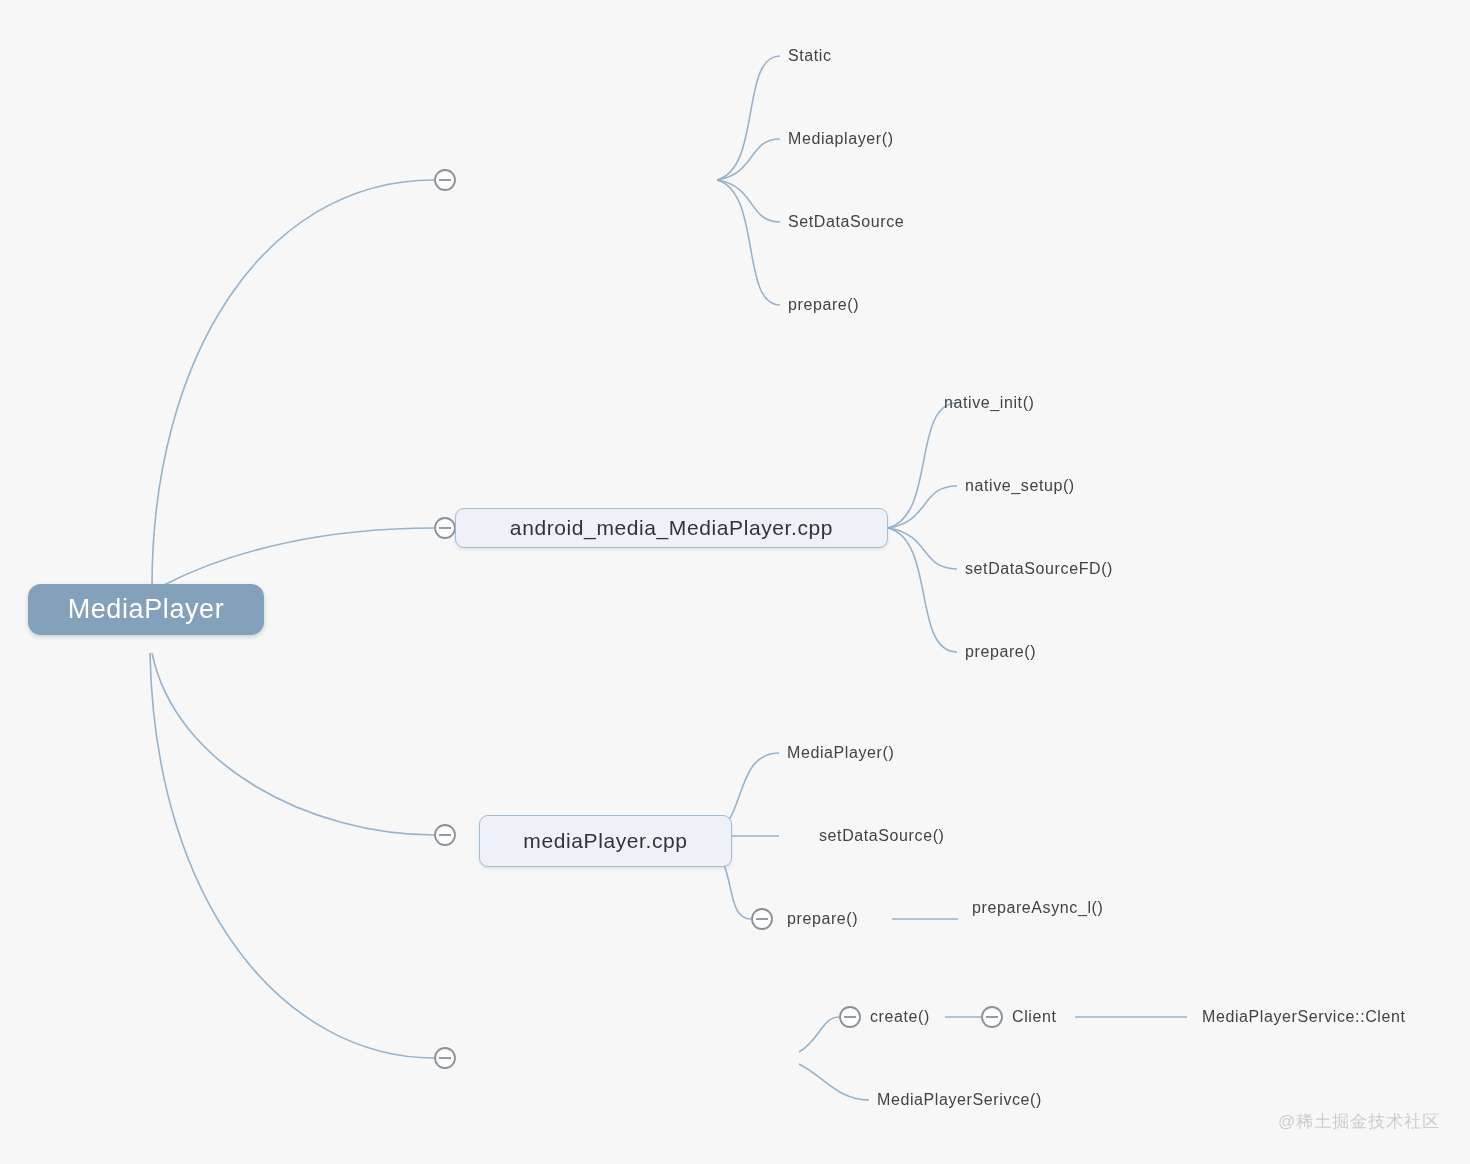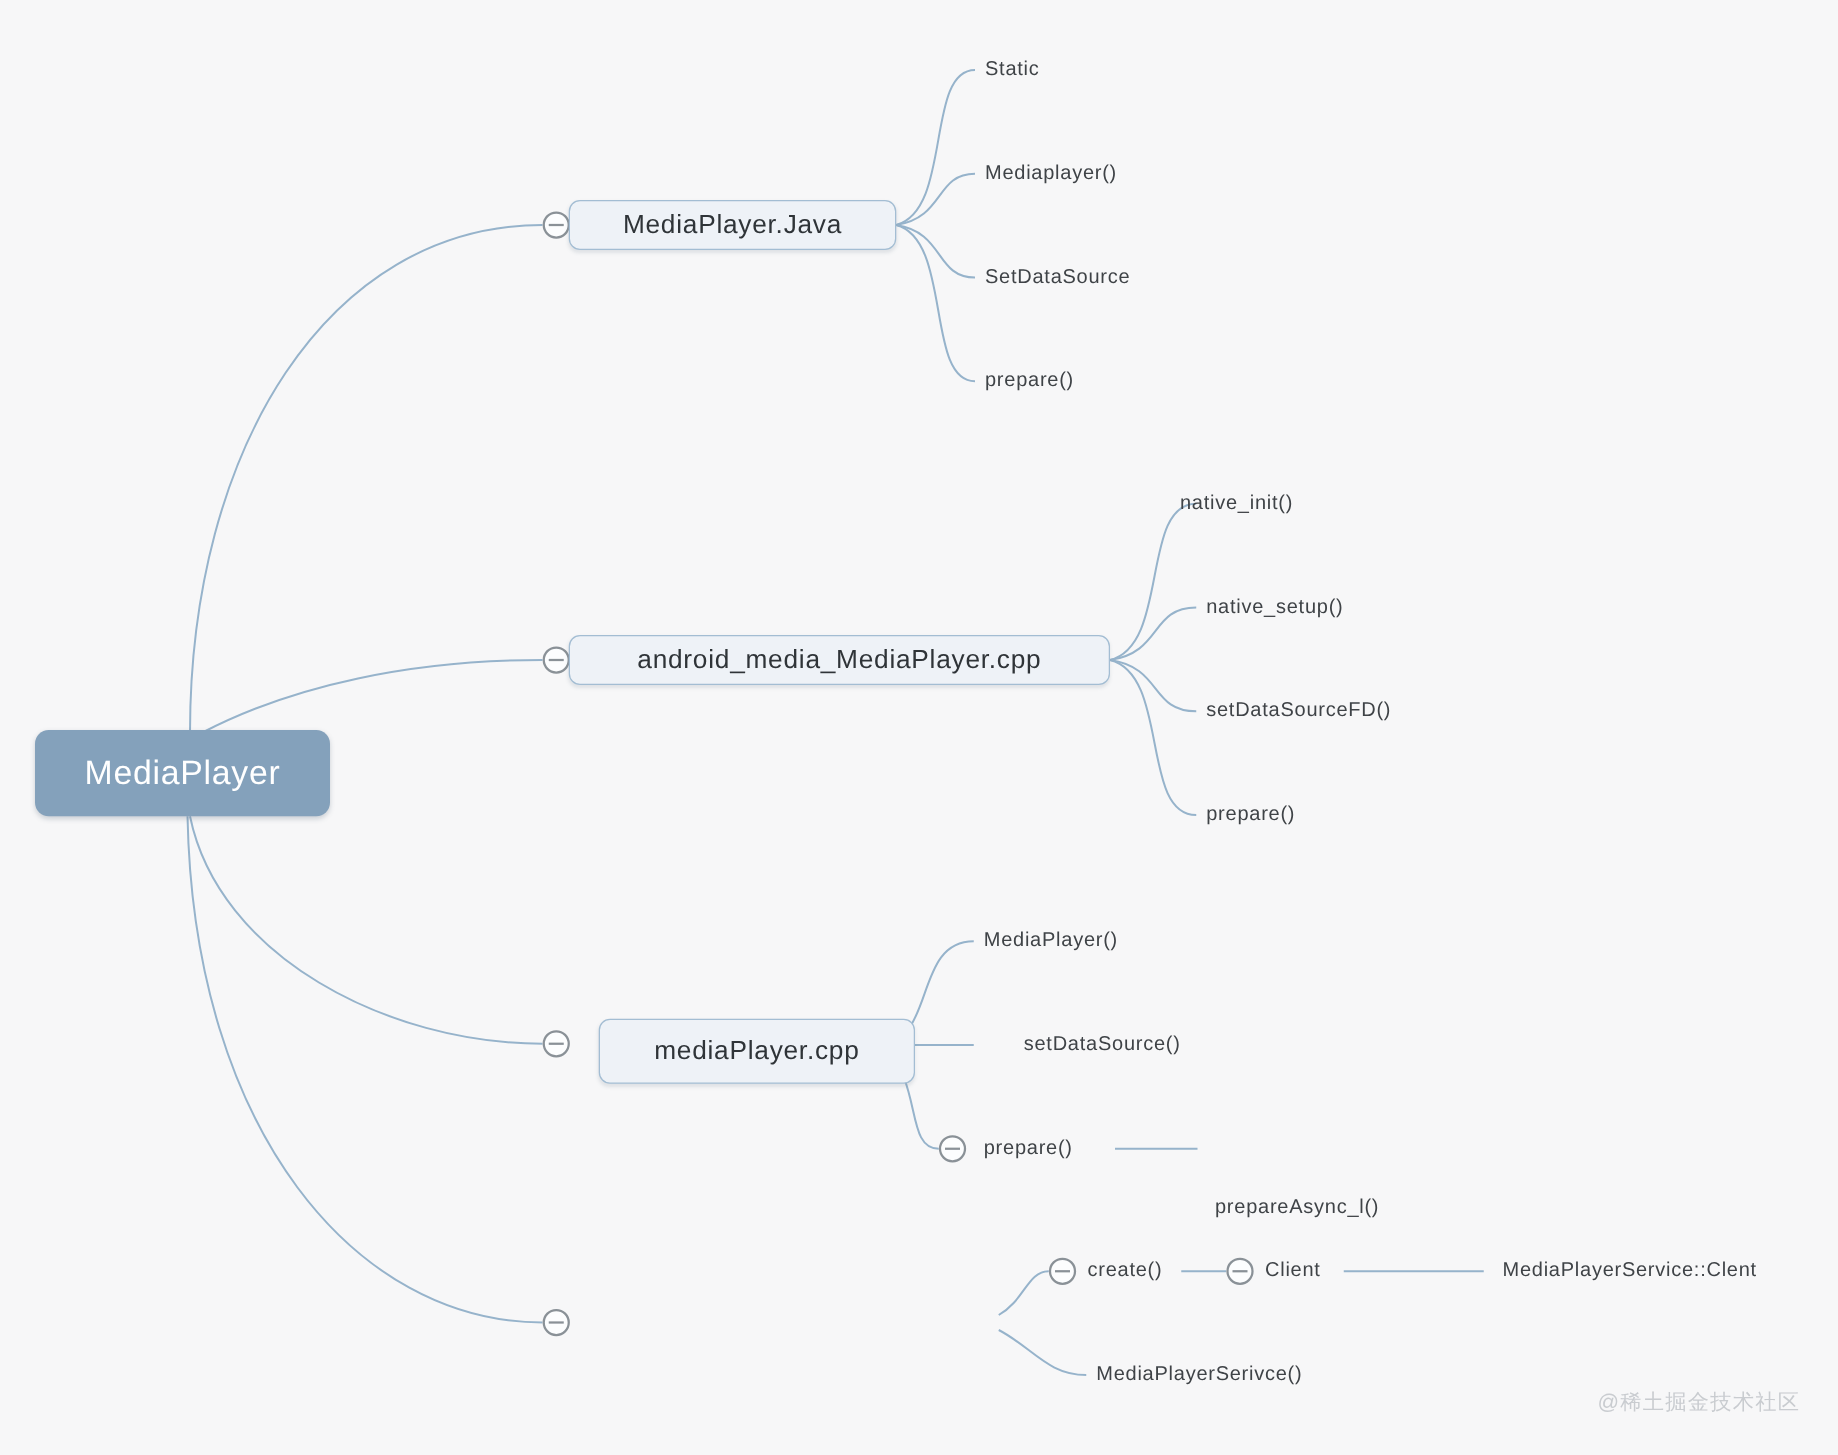--- a/index.html
+++ b/index.html
@@ -97,40 +97,39 @@
     <g class="cicon">
       <circle cx="850" cy="1017" r="10"></circle>
         <line x1="844" y1="1017" x2="856" y2="1017"></line>
     </g>
     <g class="cicon">
       <circle cx="992" cy="1017" r="10"></circle>
         <line x1="986" y1="1017" x2="998" y2="1017"></line>
     </g>
   </svg>
 
-  <div class="node root" style="left:28px;top:584px;width:236px;height:69px;border-radius:11px;">MediaPlayer</div>
+  <div class="node root" style="left:28px;top:584px;width:236px;height:51px;">MediaPlayer</div>
 
-  <div class="node branch" style="left:455px;top:160px;width:262px;height:40px;">MediaPlayer.Java</div>
   <div class="node branch" style="left:455px;top:508px;width:433px;height:40px;">android_media_MediaPlayer.cpp</div>
   <div class="node branch" style="left:479px;top:815px;width:253px;height:52px;">mediaPlayer.cpp</div>
 
   <div class="leaf" style="left:788px;top:56px;">Static</div>
   <div class="leaf" style="left:788px;top:139px;">Mediaplayer()</div>
   <div class="leaf" style="left:788px;top:222px;">SetDataSource</div>
   <div class="leaf" style="left:788px;top:305px;">prepare()</div>
 
   <div class="leaf" style="left:944px;top:403px;">native_init()</div>
   <div class="leaf" style="left:965px;top:486px;">native_setup()</div>
   <div class="leaf" style="left:965px;top:569px;">setDataSourceFD()</div>
   <div class="leaf" style="left:965px;top:652px;">prepare()</div>
 
   <div class="leaf" style="left:787px;top:753px;">MediaPlayer()</div>
   <div class="leaf" style="left:787px;top:836px;margin-left:32px;">setDataSource()</div>
   <div class="leaf" style="left:787px;top:919px;">prepare()</div>
-  <div class="leaf" style="left:972px;top:966px;">prepareAsync_l()</div>
+  <div class="leaf" style="left:972px;top:908px;">prepareAsync_l()</div>
 
   <div class="leaf" style="left:870px;top:1017px;">create()</div>
   <div class="leaf" style="left:1012px;top:1017px;">Client</div>
   <div class="leaf" style="left:1202px;top:1017px;">MediaPlayerService::Clent</div>
   <div class="leaf" style="left:877px;top:1100px;">MediaPlayerSerivce()</div>
 
   <div class="watermark">@稀土掘金技术社区</div>
 
 </div>
 

